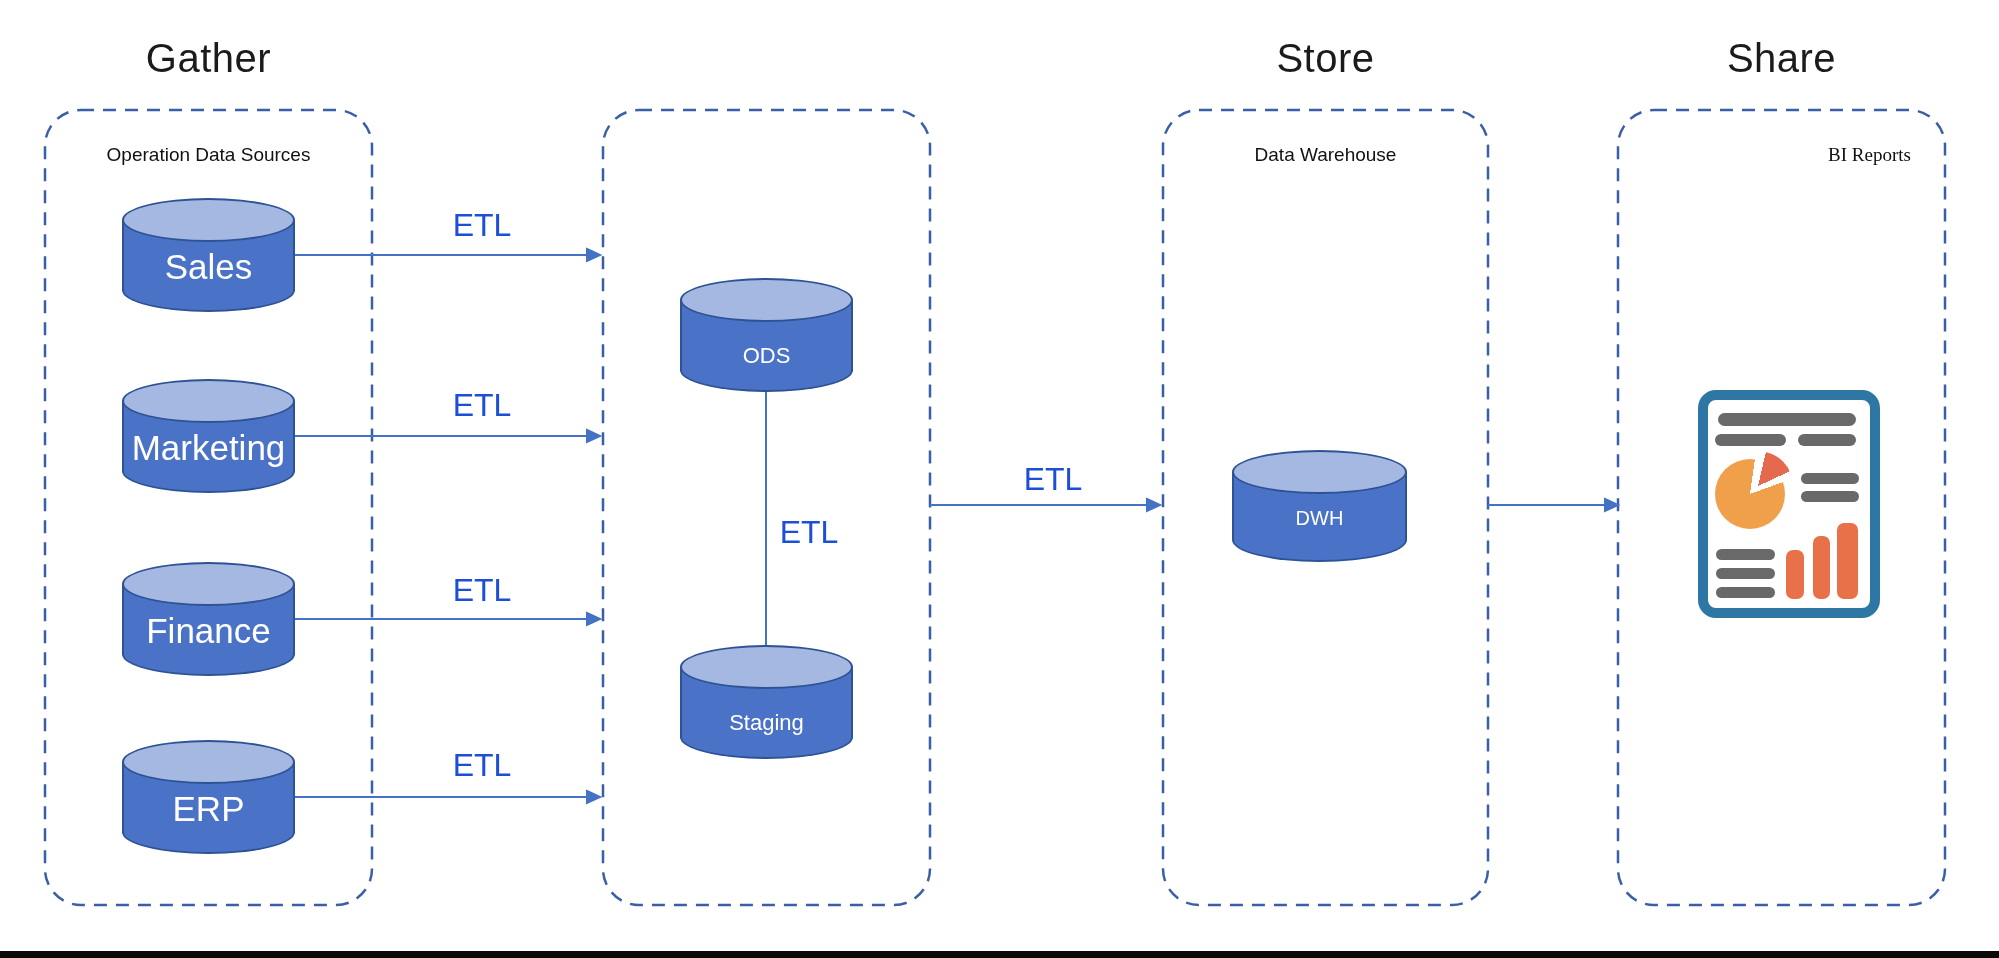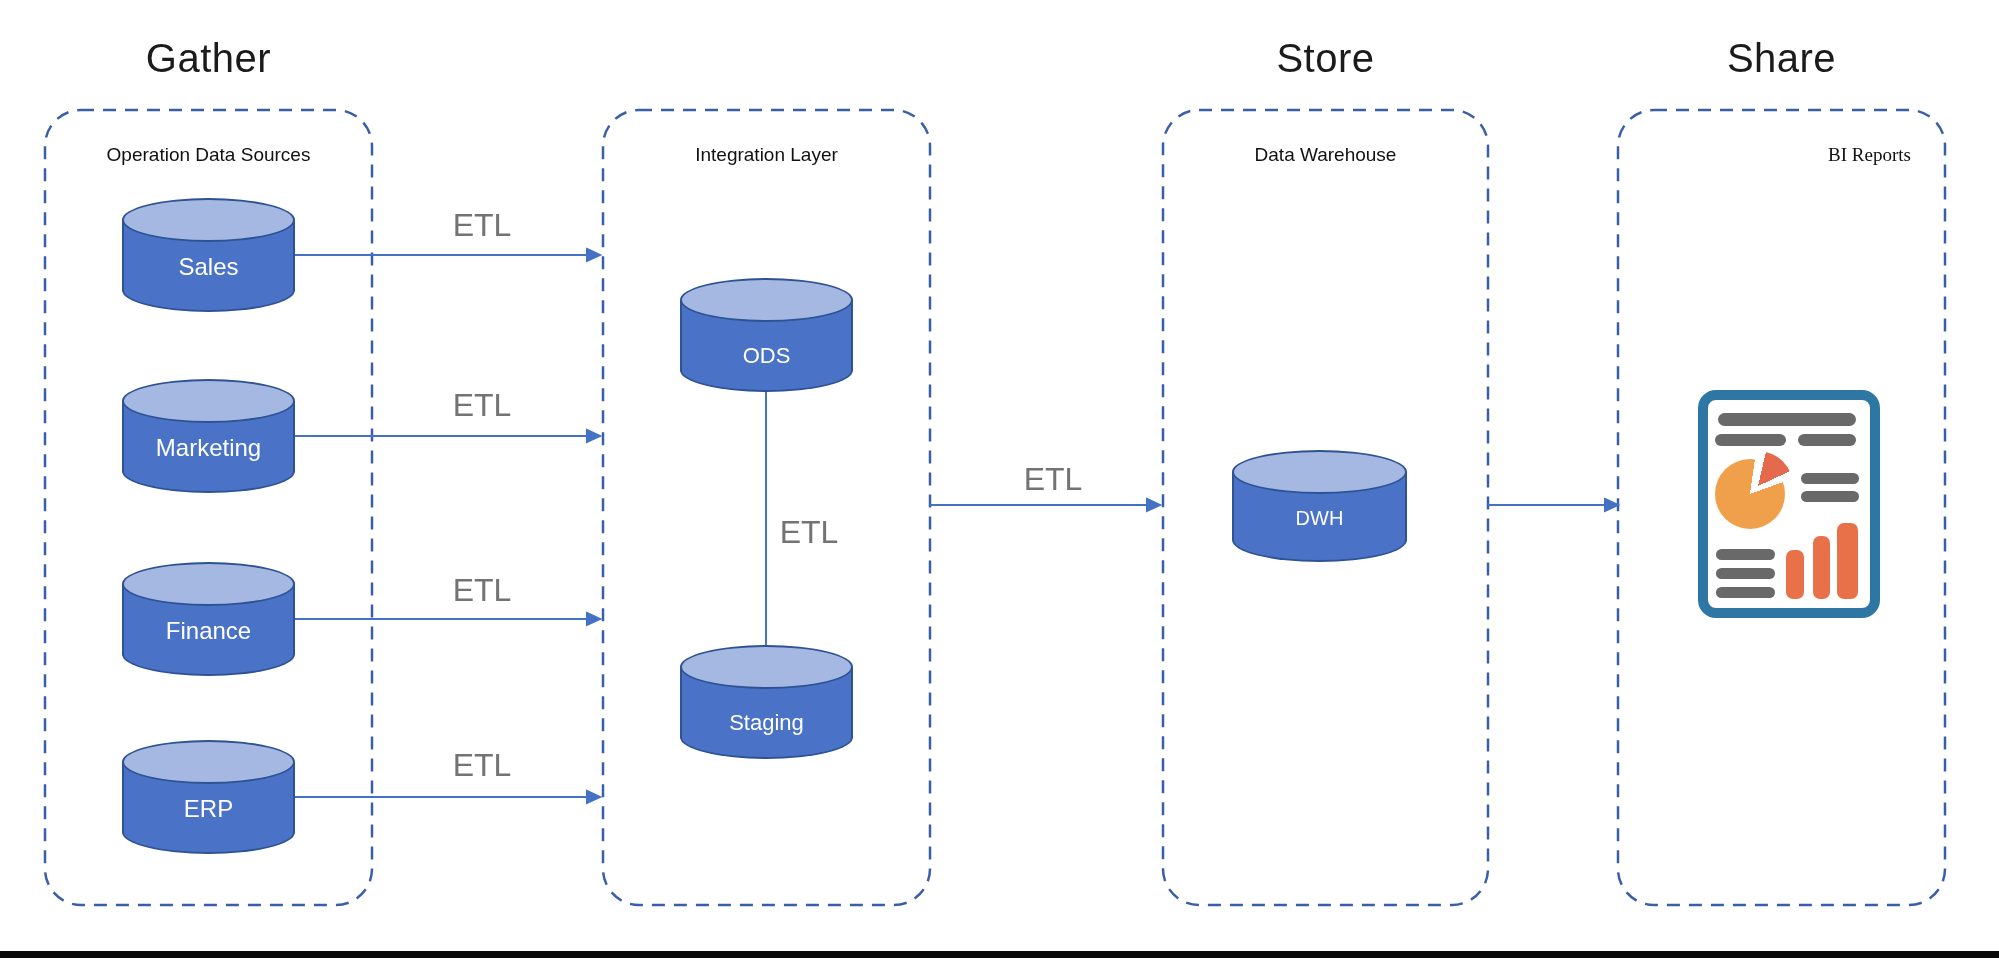--- a/index.html
+++ b/index.html
@@ -14,28 +14,28 @@
     text-align:center; }
 
   
   .cyl { position:absolute; width:173px; height:114px; }
   .cyl .cbody { position:absolute; left:0; top:22px; width:100%; height:92px;
     background:#4a73c8; border:2px solid #2e5395; border-top:none;
     border-radius:0 0 87px 87px / 0 0 22px 22px;
     display:flex; align-items:center; justify-content:center; }
   .cyl .ctop { position:absolute; left:0; top:0; width:100%; height:44px;
     background:#a5b8e2; border:2px solid #2e5395; border-radius:50%; }
-  .cyl .clabel { color:#ffffff; font-size:24px; line-height:36px; padding-top:4px; }
+  .cyl .clabel { color:#ffffff; font-size:35px; line-height:36px; padding-top:4px; }
   .cyl.mid .clabel { font-size:22px;margin-top:18px; }
   .cyl.dwh { width:175px; height:112px; }
   .cyl.dwh .cbody { height:90px; }
   .cyl.dwh .clabel { font-size:20px; }
 
   
-  .etl { position:absolute; width:100px; font-size:32px; line-height:38px; color:#737373;
+  .etl { position:absolute; width:100px; font-size:32px; line-height:38px; color:#1d4ed8;
     text-align:center; }
 
   
   .bi-icon { position:absolute; left:1698px; top:390px; width:182px; height:228px;
     background:#ffffff; border:10px solid #2e76a4; border-radius:18px; }
   .rl  { position:absolute; background:#696969; border-radius:7px; }
   .bar { position:absolute; background:#e8714a; border-radius:7px; }
   .pie-main { position:absolute; left:7px; top:59px; width:70px; height:70px; border-radius:50%;
     background:conic-gradient(from 8deg, rgba(0,0,0,0) 0deg 62deg, #f0a04b 62deg 360deg); }
   .pie-slice { position:absolute; left:15px; top:51px; width:70px; height:70px; border-radius:50%;
@@ -75,21 +75,20 @@
       <line x1="1488" y1="505" x2="1606" y2="505"></line>
       <polygon points="1605,499 1618,505 1605,511"></polygon>
     </g>
   </svg>
 
   <div class="stage-title" style="left:45px;width:327px;">Gather</div>
   <div class="stage-title" style="left:1163px;width:325px;">Store</div>
   <div class="stage-title" style="left:1618px;width:327px;">Share</div>
 
   <div class="box-label" style="left:45px;top:141px;width:327px;">Operation Data Sources</div>
-  <div class="box-label" style="left:603px;top:141px;width:327px;">Integration Layer</div>
   <div class="box-label" style="left:1163px;top:141px;width:325px;">Data Warehouse</div>
   <div class="box-label" style="left:1706px;top:141px;width:327px;font-family:Liberation Serif, serif;">BI Reports</div>
 
   <div class="cyl" style="left:122px;top:198px;">
     <div class="cbody">
         <span class="clabel">Sales</span>
       </div>
     <div class="ctop"></div>
   </div>
   <div class="cyl" style="left:122px;top:379px;">

